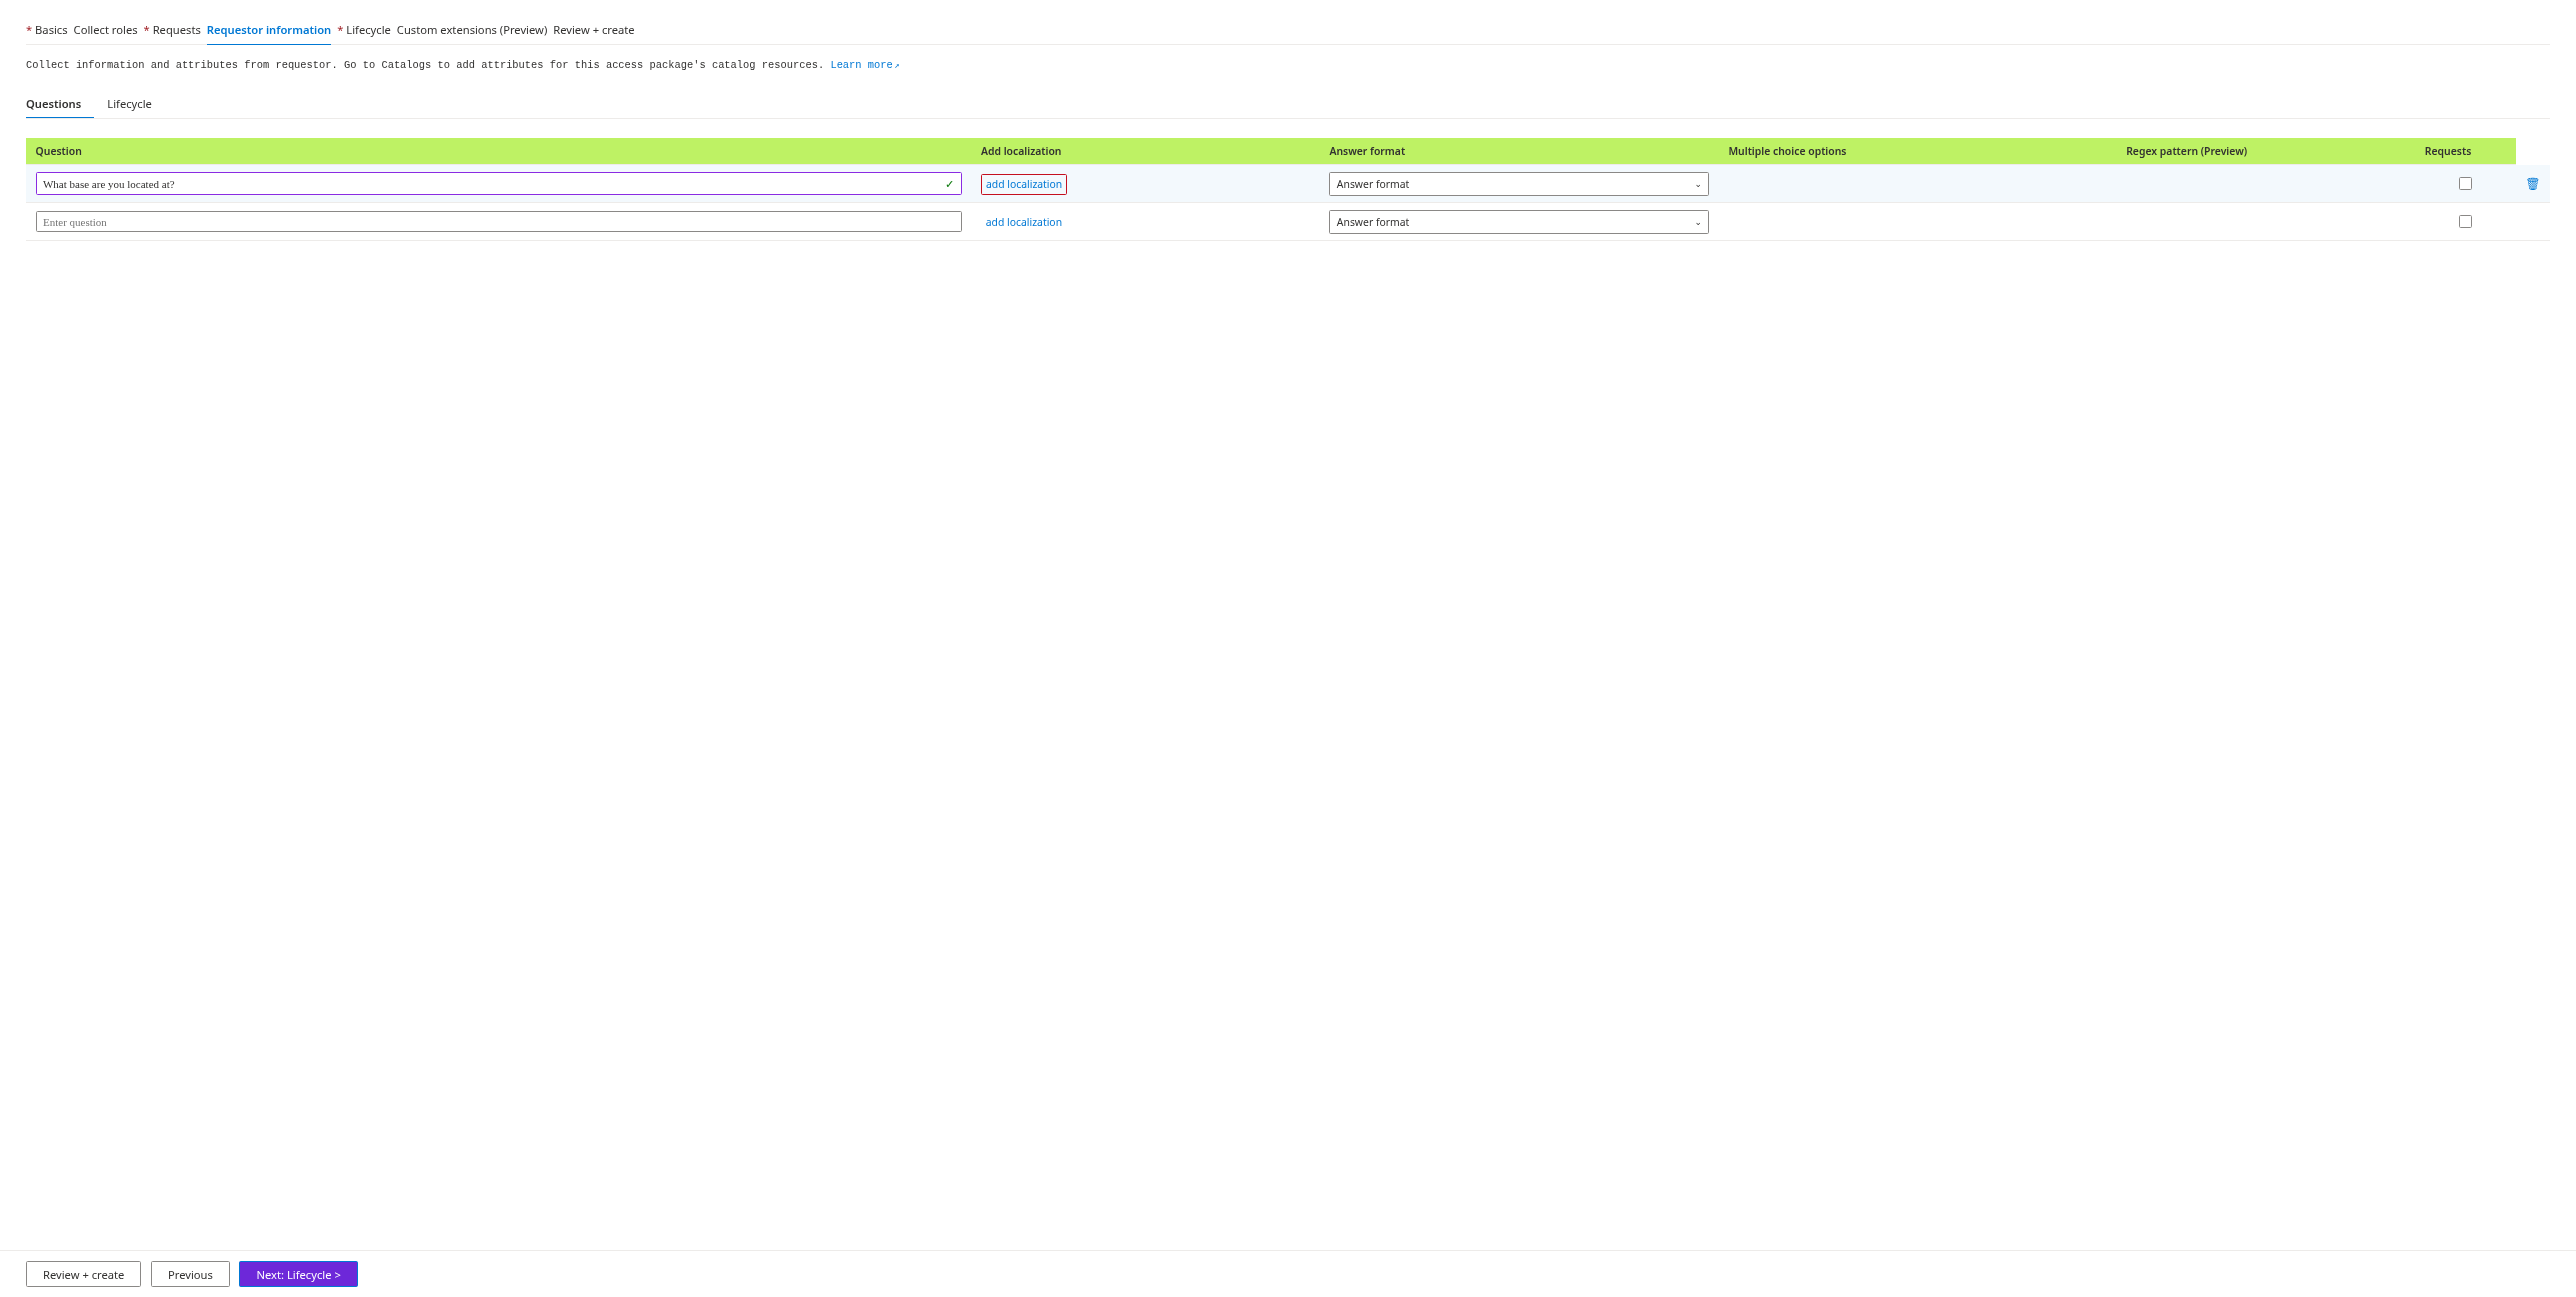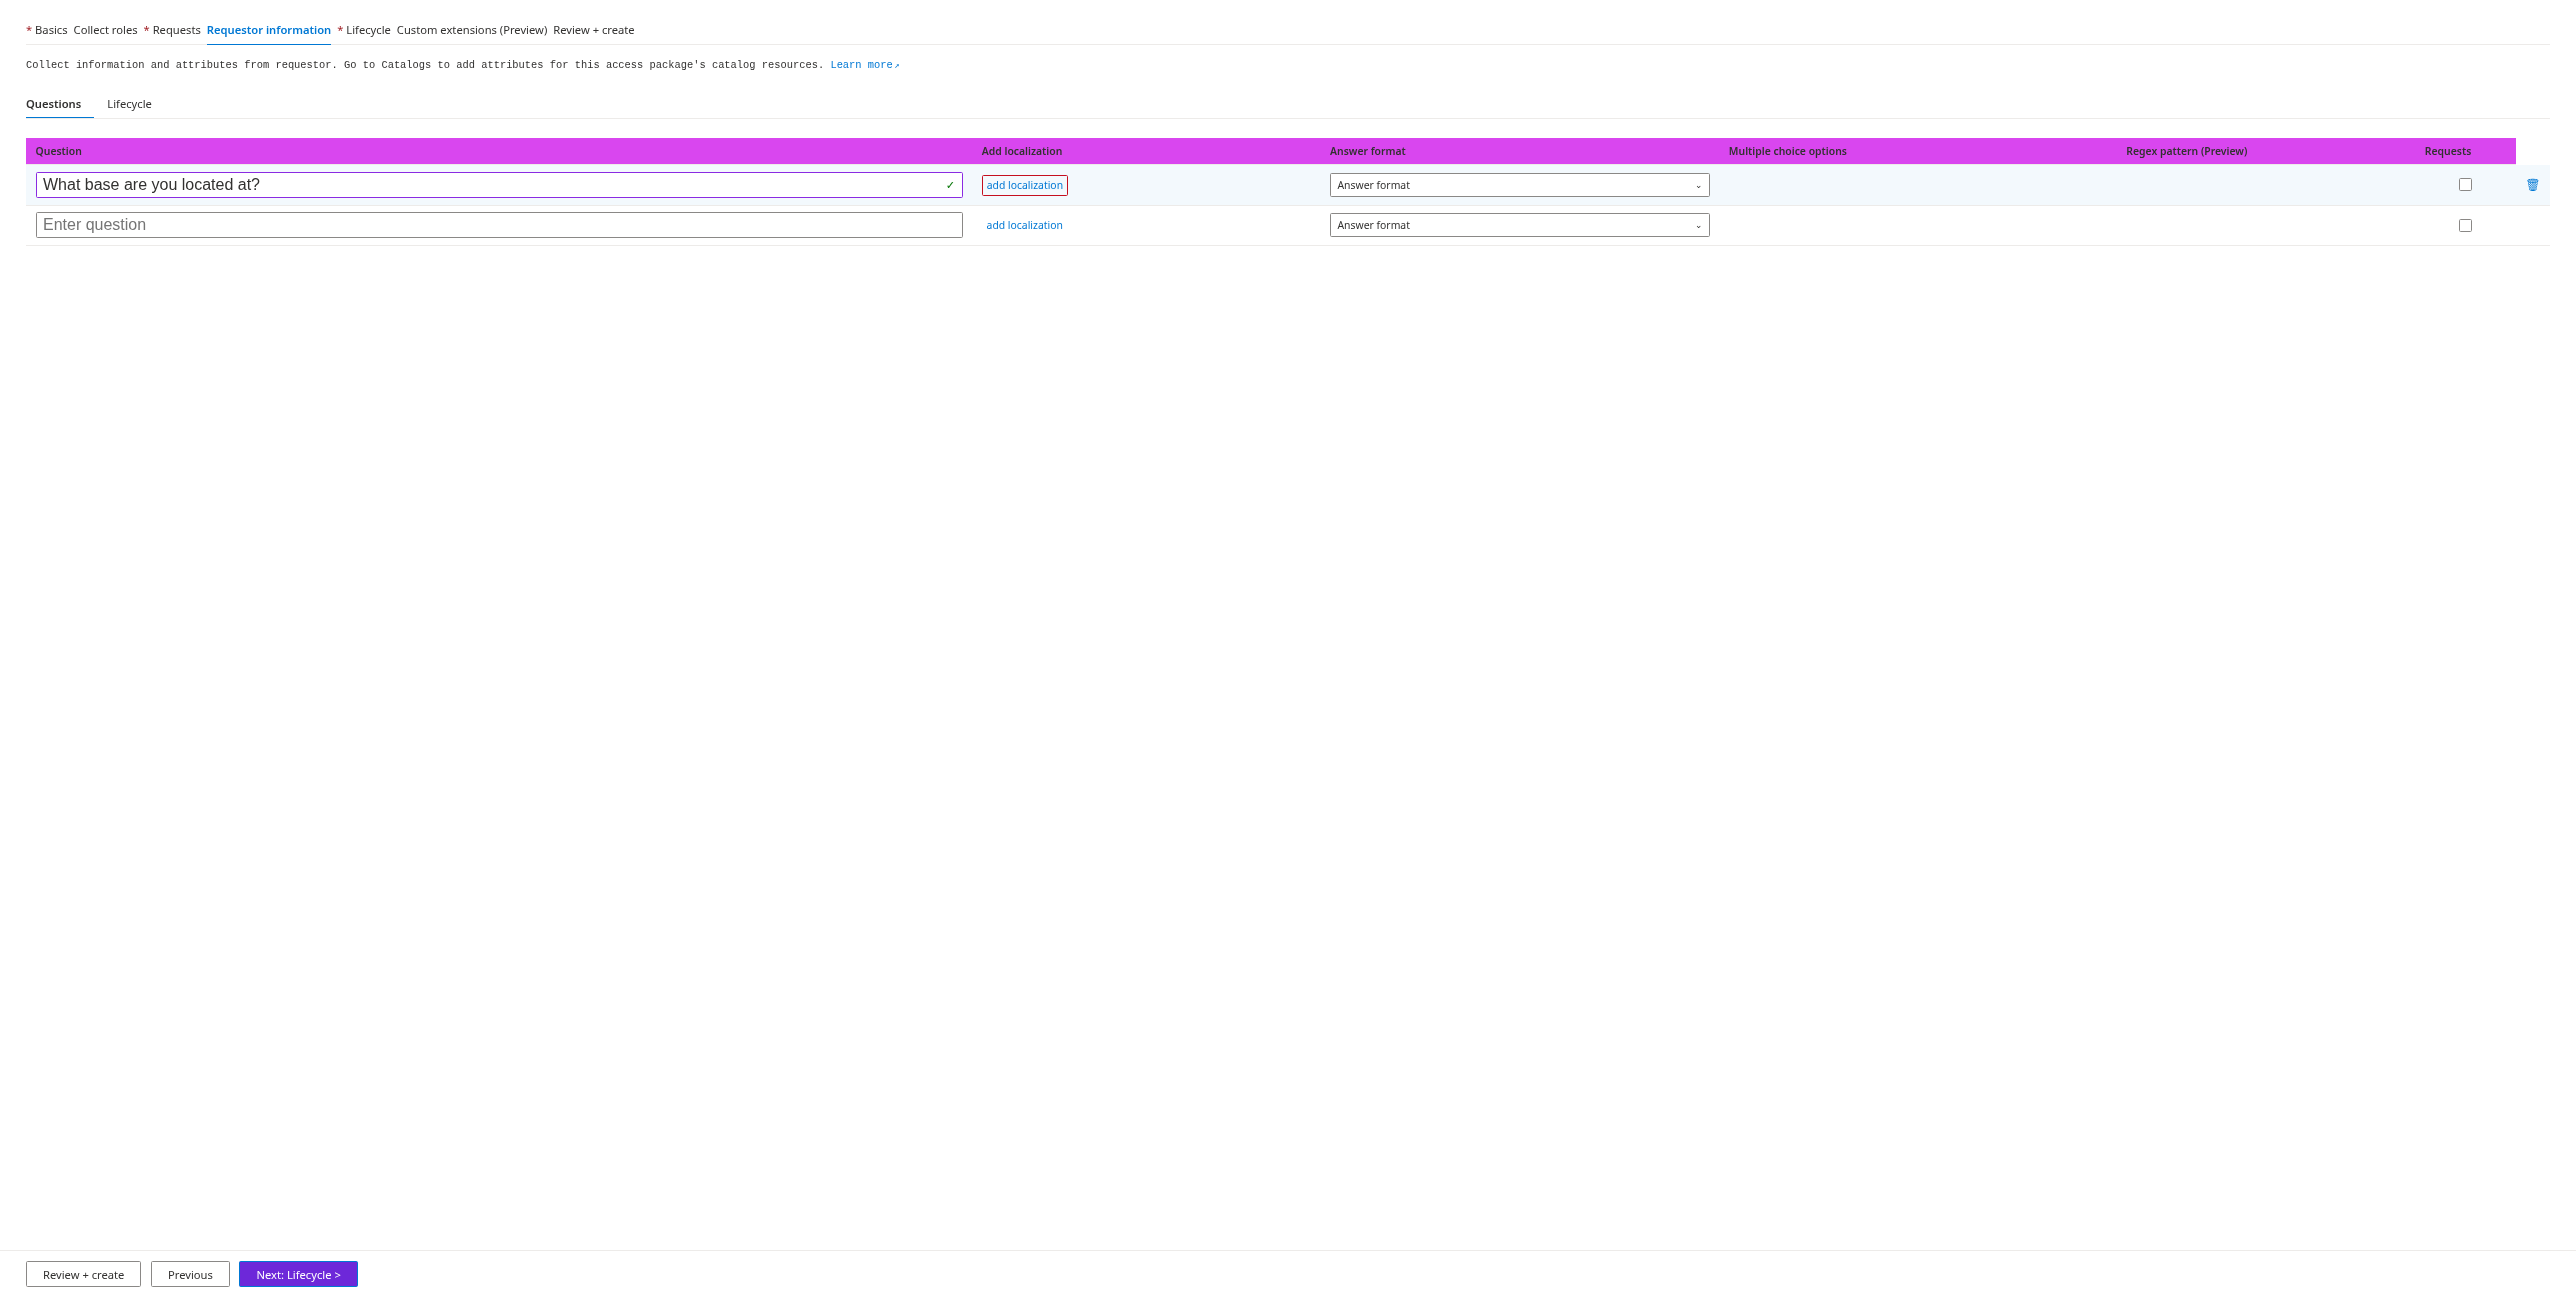--- a/index.html
+++ b/index.html
@@ -74,21 +74,21 @@
       border-bottom: 1.6px solid #0078d4;
       font-weight: 600;
       color: #323130;
     }
     
     .questions-table {
       width: 100%;
       border-collapse: collapse;
     }
     .questions-table thead tr {
-      background: #d946ef;
+      background: #bef264;
     }
     .questions-table th {
       text-align: left;
       font-weight: 600;
       font-size: 10.4px;
       color: #323130;
       padding: 6.4px 9.6px;
       border-bottom: 0.8px solid #edebe9;
     }
     .questions-table tbody tr {
@@ -119,24 +119,25 @@
       padding: 3.2px 6.4px;
       gap: 6.4px;
     }
     .question-input-wrapper.active-row {
       border-color: #8a2be2;
       border-width: 1.6px;
     }
     .question-input-wrapper input {
       border: none;
       outline: none;
-      font-size: 16px;
+      font-size: 11px;
       flex: 1;
       background: transparent;
       color: #323130;
+      font-family: Liberation Serif, serif;
     }
     .check-icon {
       color: #107c10;
       font-size: 11.2px;
     }
     
     .add-localization-link {
       color: #0078d4;
       font-size: 10.4px;
       cursor: pointer;

